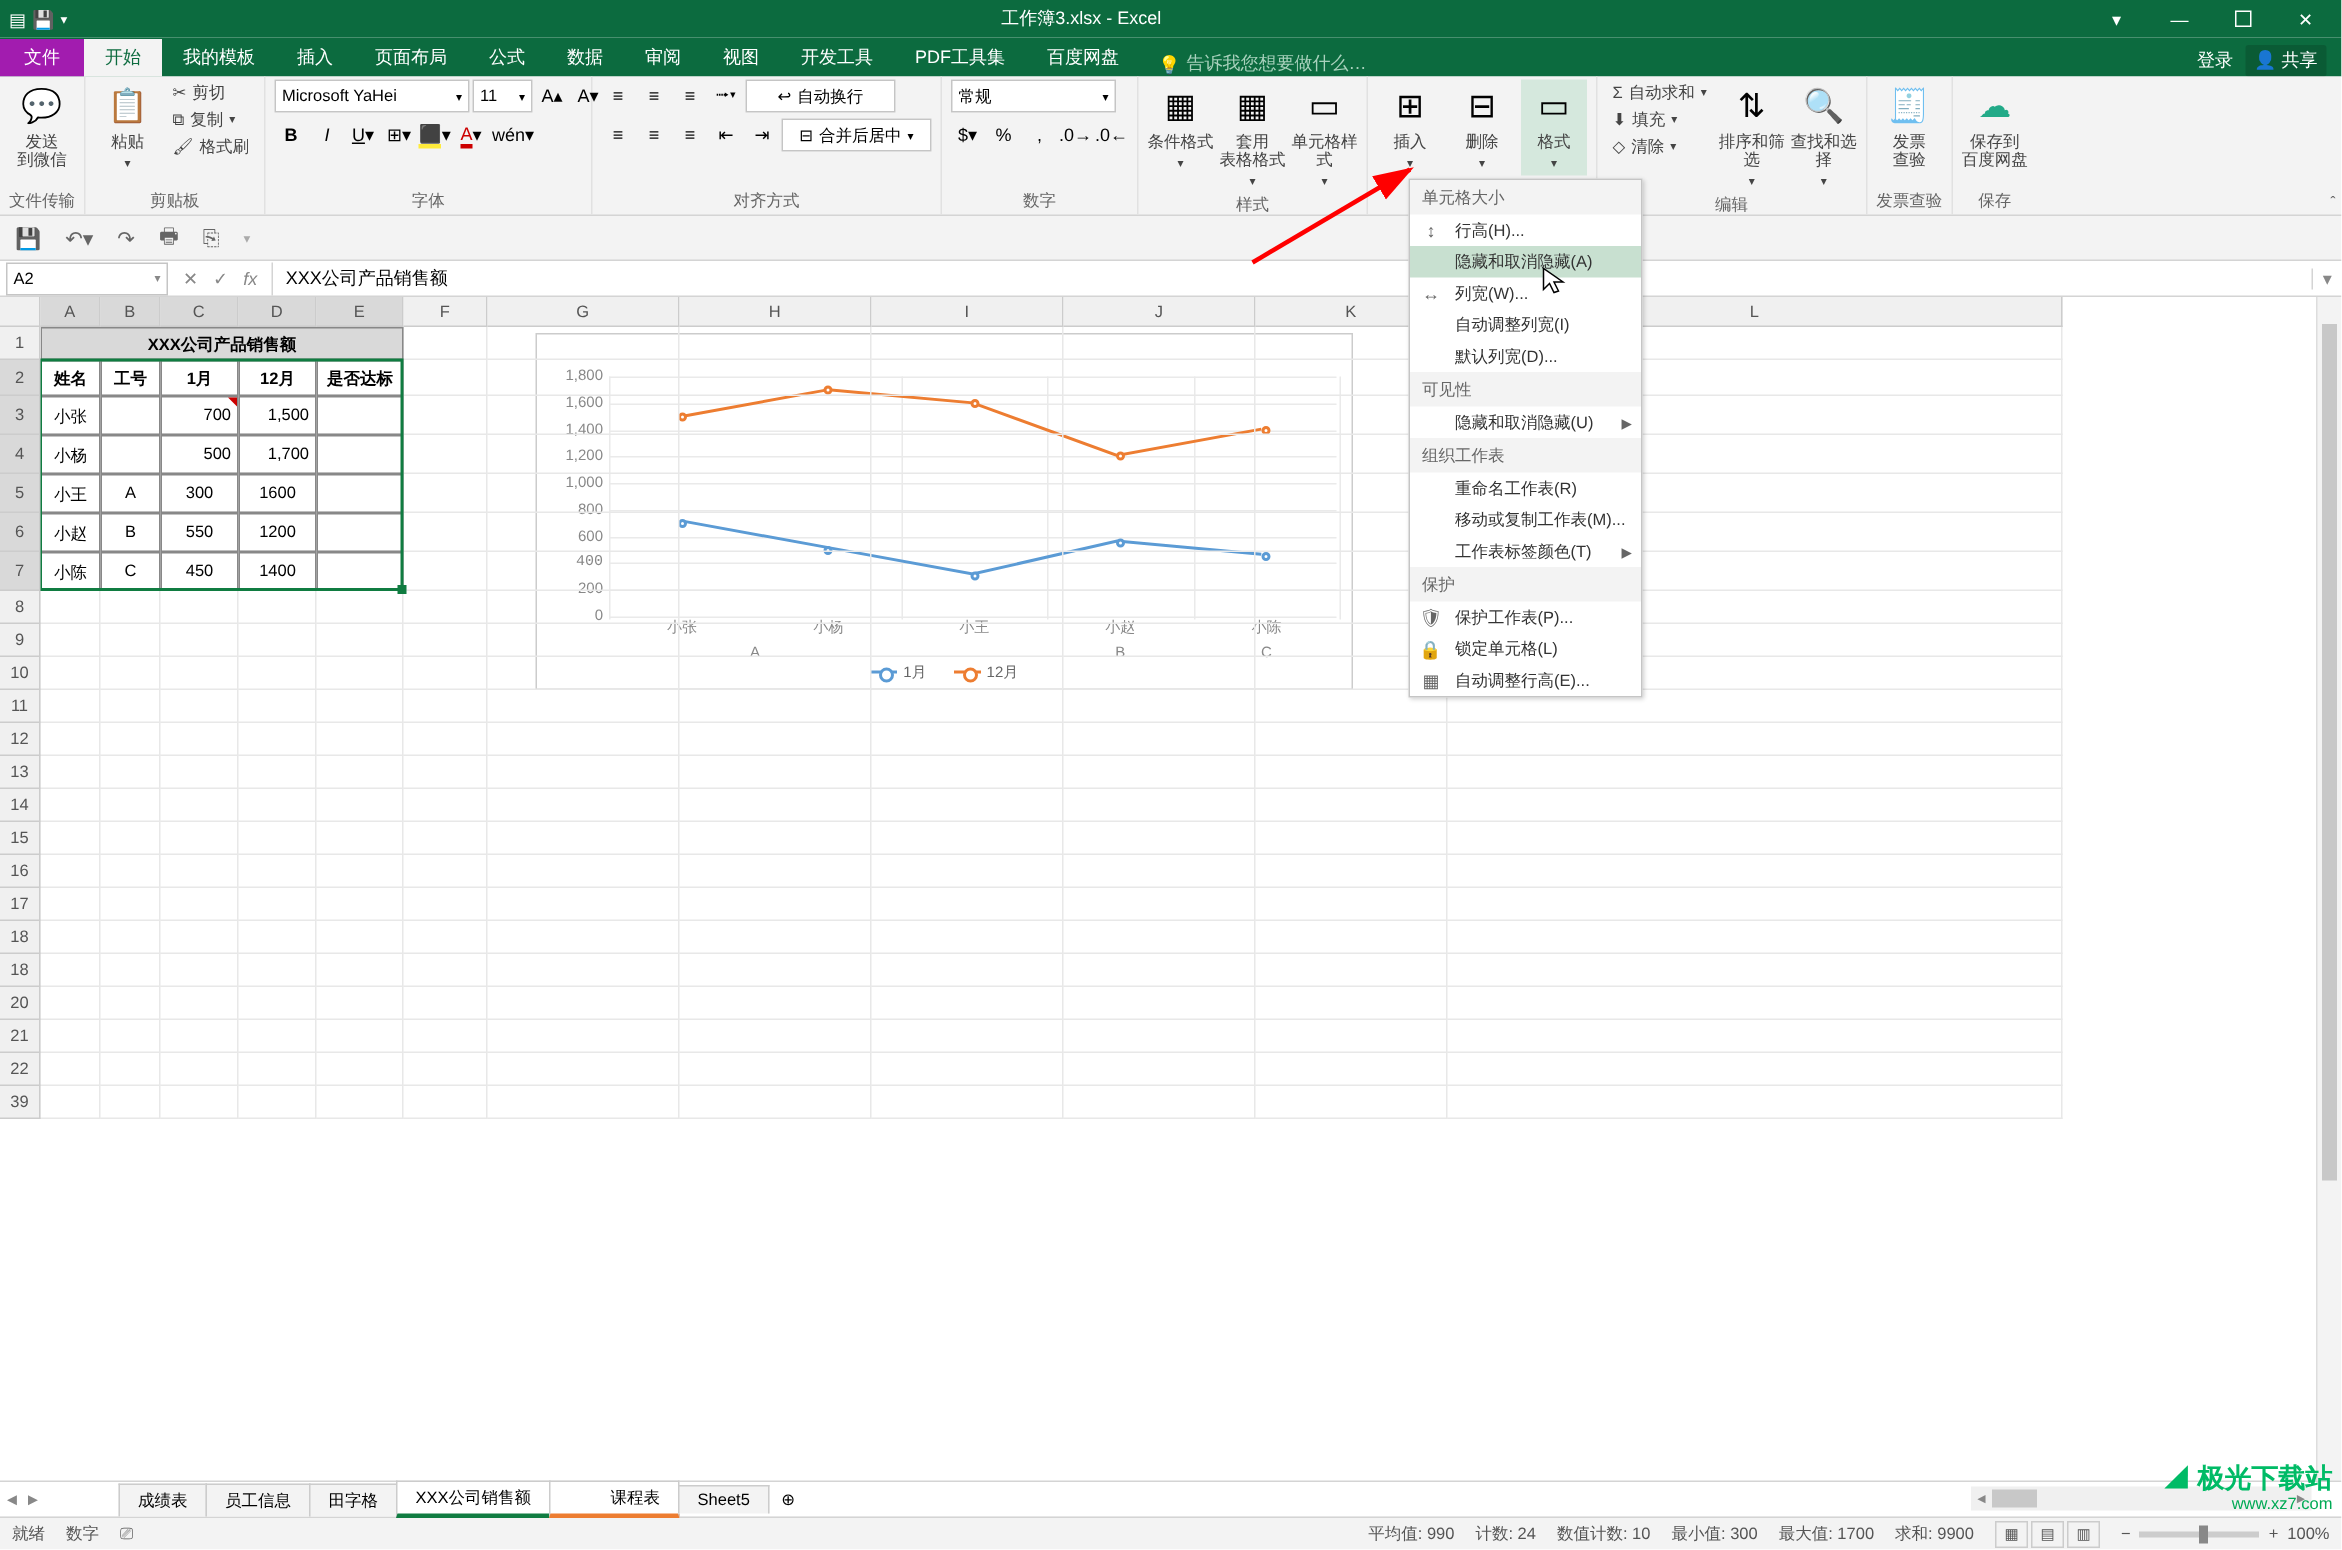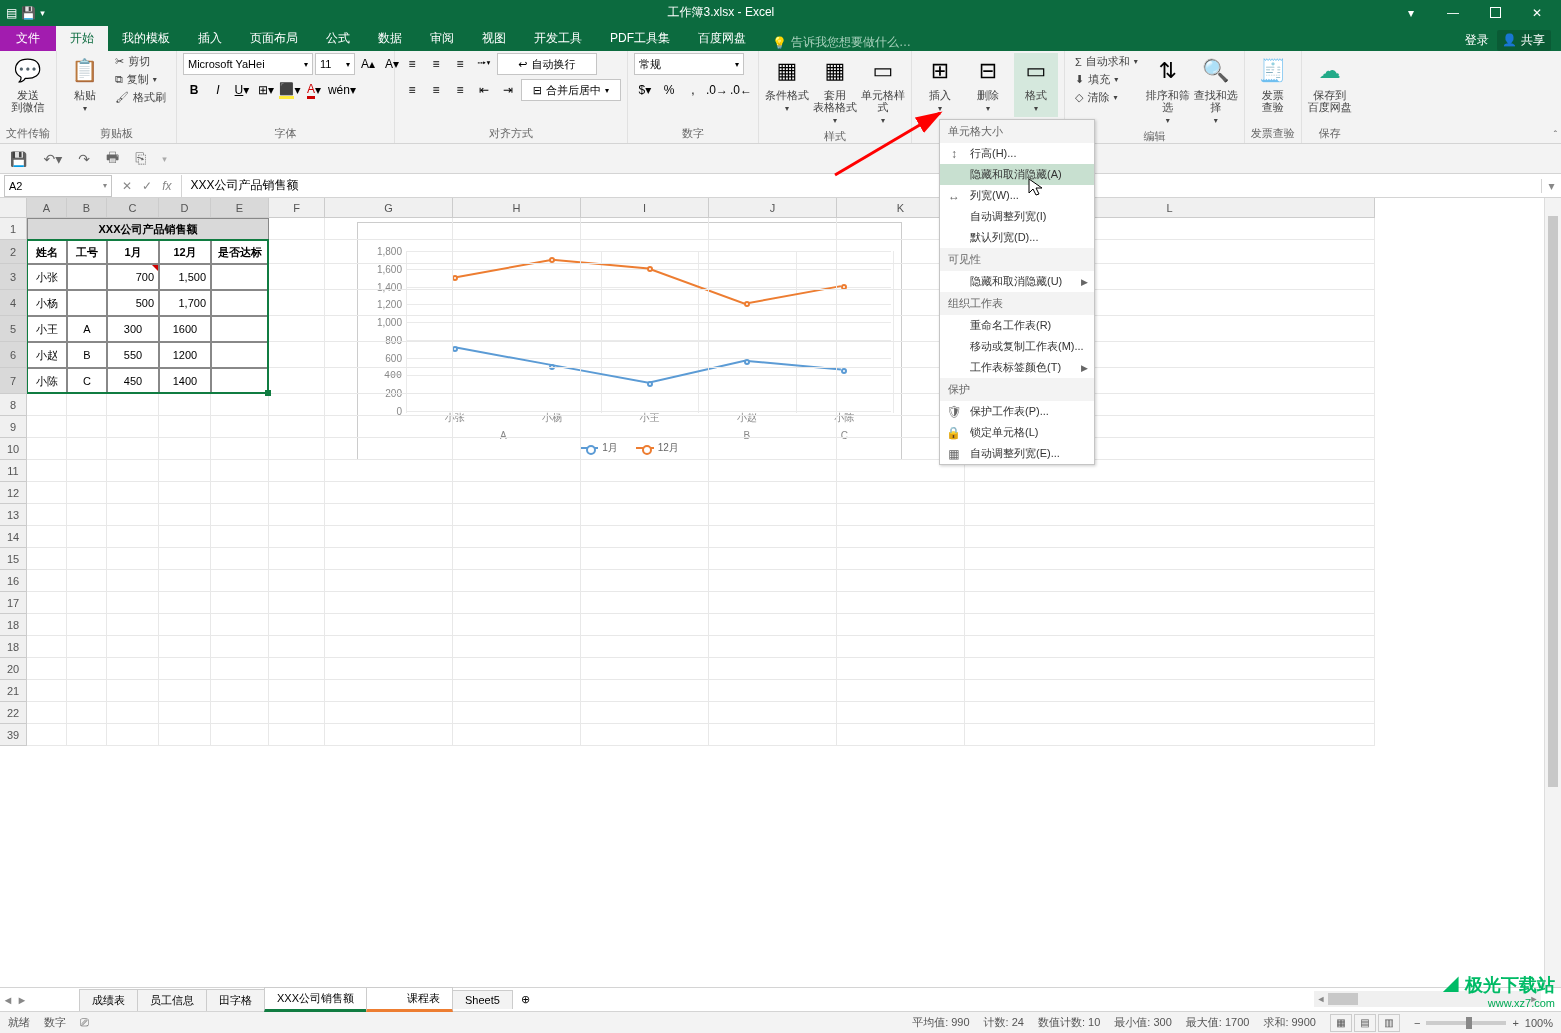--- a/index.html
+++ b/index.html
@@ -918,21 +918,21 @@
   <div class="item">
       <span class="ico">🛡</span>
       <span>保护工作表(P)...</span>
     </div>
   <div class="item">
       <span class="ico">🔒</span>
       <span>锁定单元格(L)</span>
     </div>
   <div class="item">
       <span class="ico">▦</span>
-      <span>自动调整列宽(E)...</span>
+      <span>自动调整行高(E)...</span>
     </div>
 </div>
 
 <svg class="arrow-annot" style="left:830px; top:105px; width:120px; height:75px;">
   <defs>
       <marker id="ah" markerWidth="10" markerHeight="10" refX="8" refY="3" orient="auto">
         <path d="M0,0 L9,3 L0,6 Z" fill="#f00"></path>
       </marker>
     </defs>
   <line x1="5" y1="70" x2="110" y2="8" stroke="#f00" stroke-width="3" marker-end="url(#ah)"></line>

